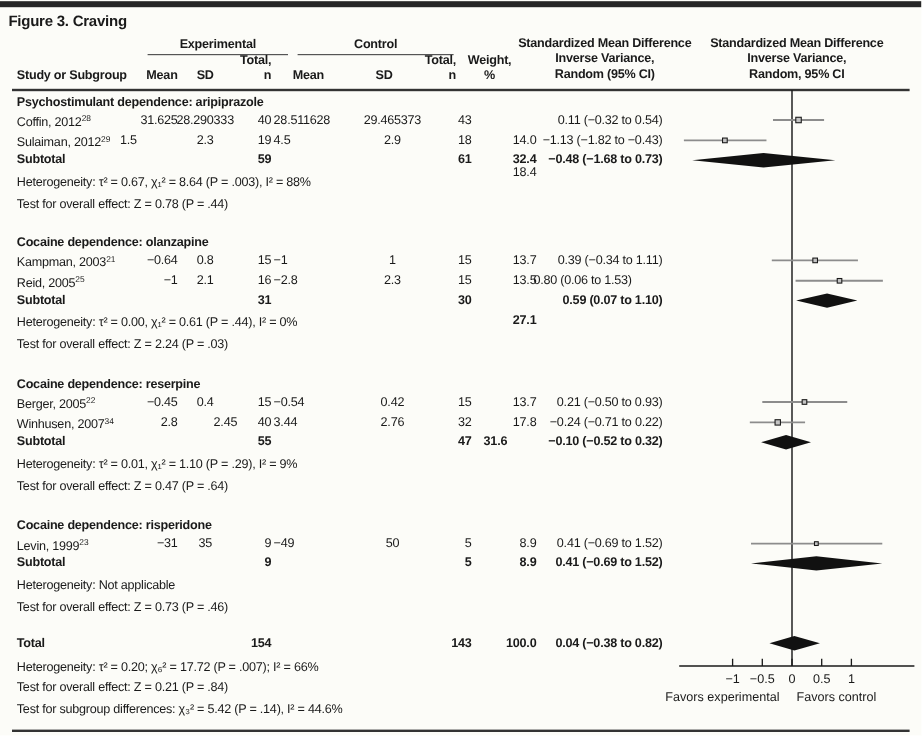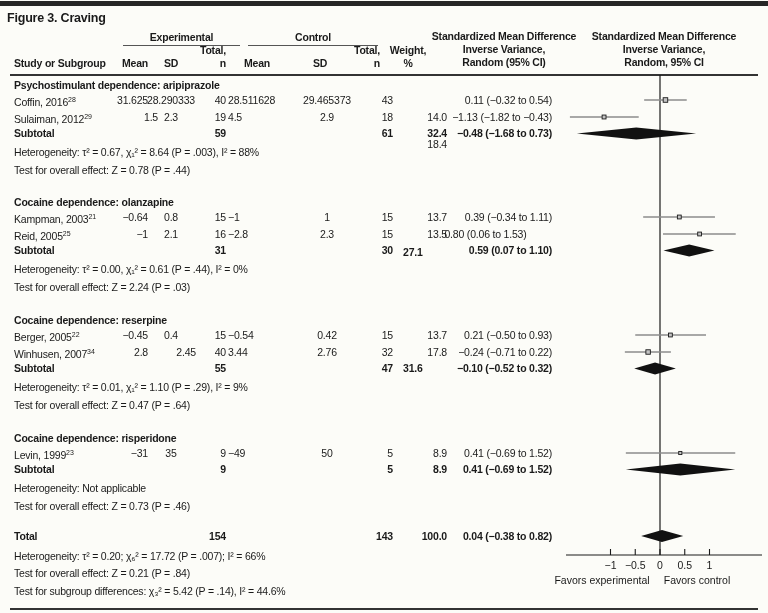--- a/index.html
+++ b/index.html
@@ -44,31 +44,31 @@
   <div class="hdr" style="left:428px;top:56px;width:152px;text-align:center;">Random (95% CI)</div>
   <div class="hdr" style="left:584px;top:30px;width:160px;text-align:center;">Standardized Mean Difference</div>
   <div class="hdr" style="left:584px;top:43px;width:160px;text-align:center;">Inverse Variance,</div>
   <div class="hdr" style="left:584px;top:56px;width:160px;text-align:center;">Random, 95% CI</div>
 
   <div class="rule" style="left:10px;top:74px;width:748px;"></div>
   <div class="rule" style="left:10px;top:608px;width:748px;"></div>
 
   <div id="rows">
       <div class="cell b" style="left: 14px; top: 77.5px; width: 116px; text-align: left;">Psychostimulant dependence: aripiprazole</div>
-      <div class="cell" style="left: 14px; top: 92.5px; width: 116px; text-align: left;"><span>Coffin, 2016</span><sup class="ref">28</sup></div>
+      <div class="cell" style="left: 14px; top: 92.5px; width: 116px; text-align: left;"><span>Coffin, 2012</span><sup class="ref">28</sup></div>
       <div class="cell" style="left: 94px; top: 92.5px; width: 54px; text-align: right;">31.625</div>
       <div class="cell" style="left: 146px; top: 92.5px; width: 50px; text-align: center;">28.290333</div>
       <div class="cell" style="left: 192px; top: 92.5px; width: 34px; text-align: right;">40</div>
       <div class="cell" style="left: 228px; top: 92.5px; width: 70px; text-align: left;">28.511628</div>
       <div class="cell" style="left: 300px; top: 92.5px; width: 54px; text-align: center;">29.465373</div>
       <div class="cell" style="left: 359px; top: 92.5px; width: 34px; text-align: right;">43</div>
       <div class="cell" style="left: 403px; top: 92.5px; width: 44px; text-align: right; margin-top: 44px;">18.4</div>
       <div class="cell" style="left: 419px; top: 92.5px; width: 133px; text-align: right;">0.11 (−0.32 to 0.54)</div>
       <div class="cell" style="left: 14px; top: 109.5px; width: 116px; text-align: left;"><span>Sulaiman, 2012</span><sup class="ref">29</sup></div>
-      <div class="cell" style="left: 104px; top: 109.5px; width: 54px; text-align: right;">1.5</div>
+      <div class="cell" style="left: 80px; top: 109.5px; width: 54px; text-align: center;">1.5</div>
       <div class="cell" style="left: 146px; top: 109.5px; width: 50px; text-align: center;">2.3</div>
       <div class="cell" style="left: 192px; top: 109.5px; width: 34px; text-align: right;">19</div>
       <div class="cell" style="left: 228px; top: 109.5px; width: 70px; text-align: left;">4.5</div>
       <div class="cell" style="left: 300px; top: 109.5px; width: 54px; text-align: center;">2.9</div>
       <div class="cell" style="left: 359px; top: 109.5px; width: 34px; text-align: right;">18</div>
       <div class="cell" style="left: 403px; top: 109.5px; width: 44px; text-align: right;">14.0</div>
       <div class="cell" style="left: 419px; top: 109.5px; width: 133px; text-align: right;">−1.13 (−1.82 to −0.43)</div>
       <div class="cell b" style="left: 14px; top: 126px; width: 116px; text-align: left;">Subtotal</div>
       <div class="cell b" style="left: 192px; top: 126px; width: 34px; text-align: right;">59</div>
       <div class="cell b" style="left: 359px; top: 126px; width: 34px; text-align: right;">61</div>
@@ -91,37 +91,37 @@
       <div class="cell" style="left: 146px; top: 226.5px; width: 50px; text-align: center;">2.1</div>
       <div class="cell" style="left: 192px; top: 226.5px; width: 34px; text-align: right;">16</div>
       <div class="cell" style="left: 228px; top: 226.5px; width: 70px; text-align: left;">−2.8</div>
       <div class="cell" style="left: 300px; top: 226.5px; width: 54px; text-align: center;">2.3</div>
       <div class="cell" style="left: 359px; top: 226.5px; width: 34px; text-align: right;">15</div>
       <div class="cell" style="left: 403px; top: 226.5px; width: 44px; text-align: right;">13.5</div>
       <div class="cell" style="left: 419px; top: 226.5px; width: 133px; text-align: center;">0.80 (0.06 to 1.53)</div>
       <div class="cell b" style="left: 14px; top: 243px; width: 116px; text-align: left;">Subtotal</div>
       <div class="cell b" style="left: 192px; top: 243px; width: 34px; text-align: right;">31</div>
       <div class="cell b" style="left: 359px; top: 243px; width: 34px; text-align: right;">30</div>
-      <div class="cell b" style="left: 403px; top: 245px; width: 44px; text-align: left;">27.1</div>
+      <div class="cell b" style="left: 403px; top: 260px; width: 44px; text-align: right;">27.1</div>
       <div class="cell b" style="left: 419px; top: 243px; width: 133px; text-align: right;">0.59 (0.07 to 1.10)</div>
       <div class="cell" style="left: 14px; top: 262px; width: 116px; text-align: left;">Heterogeneity: τ² = 0.00, χ₁² = 0.61 (P = .44), I² = 0%</div>
       <div class="cell" style="left: 14px; top: 279.5px; width: 116px; text-align: left;">Test for overall effect: Z = 2.24 (P = .03)</div>
       <div class="cell b" style="left: 14px; top: 312.5px; width: 116px; text-align: left;">Cocaine dependence: reserpine</div>
       <div class="cell" style="left: 14px; top: 327.5px; width: 116px; text-align: left;"><span>Berger, 2005</span><sup class="ref">22</sup></div>
       <div class="cell" style="left: 94px; top: 327.5px; width: 54px; text-align: right;">−0.45</div>
       <div class="cell" style="left: 146px; top: 327.5px; width: 50px; text-align: center;">0.4</div>
       <div class="cell" style="left: 192px; top: 327.5px; width: 34px; text-align: right;">15</div>
       <div class="cell" style="left: 228px; top: 327.5px; width: 70px; text-align: left;">−0.54</div>
       <div class="cell" style="left: 300px; top: 327.5px; width: 54px; text-align: center;">0.42</div>
       <div class="cell" style="left: 359px; top: 327.5px; width: 34px; text-align: right;">15</div>
       <div class="cell" style="left: 403px; top: 327.5px; width: 44px; text-align: right;">13.7</div>
       <div class="cell" style="left: 419px; top: 327.5px; width: 133px; text-align: right;">0.21 (−0.50 to 0.93)</div>
       <div class="cell" style="left: 14px; top: 344.5px; width: 116px; text-align: left;"><span>Winhusen, 2007</span><sup class="ref">34</sup></div>
       <div class="cell" style="left: 94px; top: 344.5px; width: 54px; text-align: right;">2.8</div>
-      <div class="cell" style="left: 146px; top: 344.5px; width: 50px; text-align: right;">2.45</div>
+      <div class="cell" style="left: 146px; top: 344.5px; width: 50px; text-align: left; padding-left: 32px;">2.45</div>
       <div class="cell" style="left: 192px; top: 344.5px; width: 34px; text-align: right;">40</div>
       <div class="cell" style="left: 228px; top: 344.5px; width: 70px; text-align: left;">3.44</div>
       <div class="cell" style="left: 300px; top: 344.5px; width: 54px; text-align: center;">2.76</div>
       <div class="cell" style="left: 359px; top: 344.5px; width: 34px; text-align: right;">32</div>
       <div class="cell" style="left: 403px; top: 344.5px; width: 44px; text-align: right;">17.8</div>
       <div class="cell" style="left: 419px; top: 344.5px; width: 133px; text-align: right;">−0.24 (−0.71 to 0.22)</div>
       <div class="cell b" style="left: 14px; top: 361px; width: 116px; text-align: left;">Subtotal</div>
       <div class="cell b" style="left: 192px; top: 361px; width: 34px; text-align: right;">55</div>
       <div class="cell b" style="left: 359px; top: 361px; width: 34px; text-align: right;">47</div>
       <div class="cell b" style="left: 403px; top: 361px; width: 44px; text-align: left;">31.6</div>

